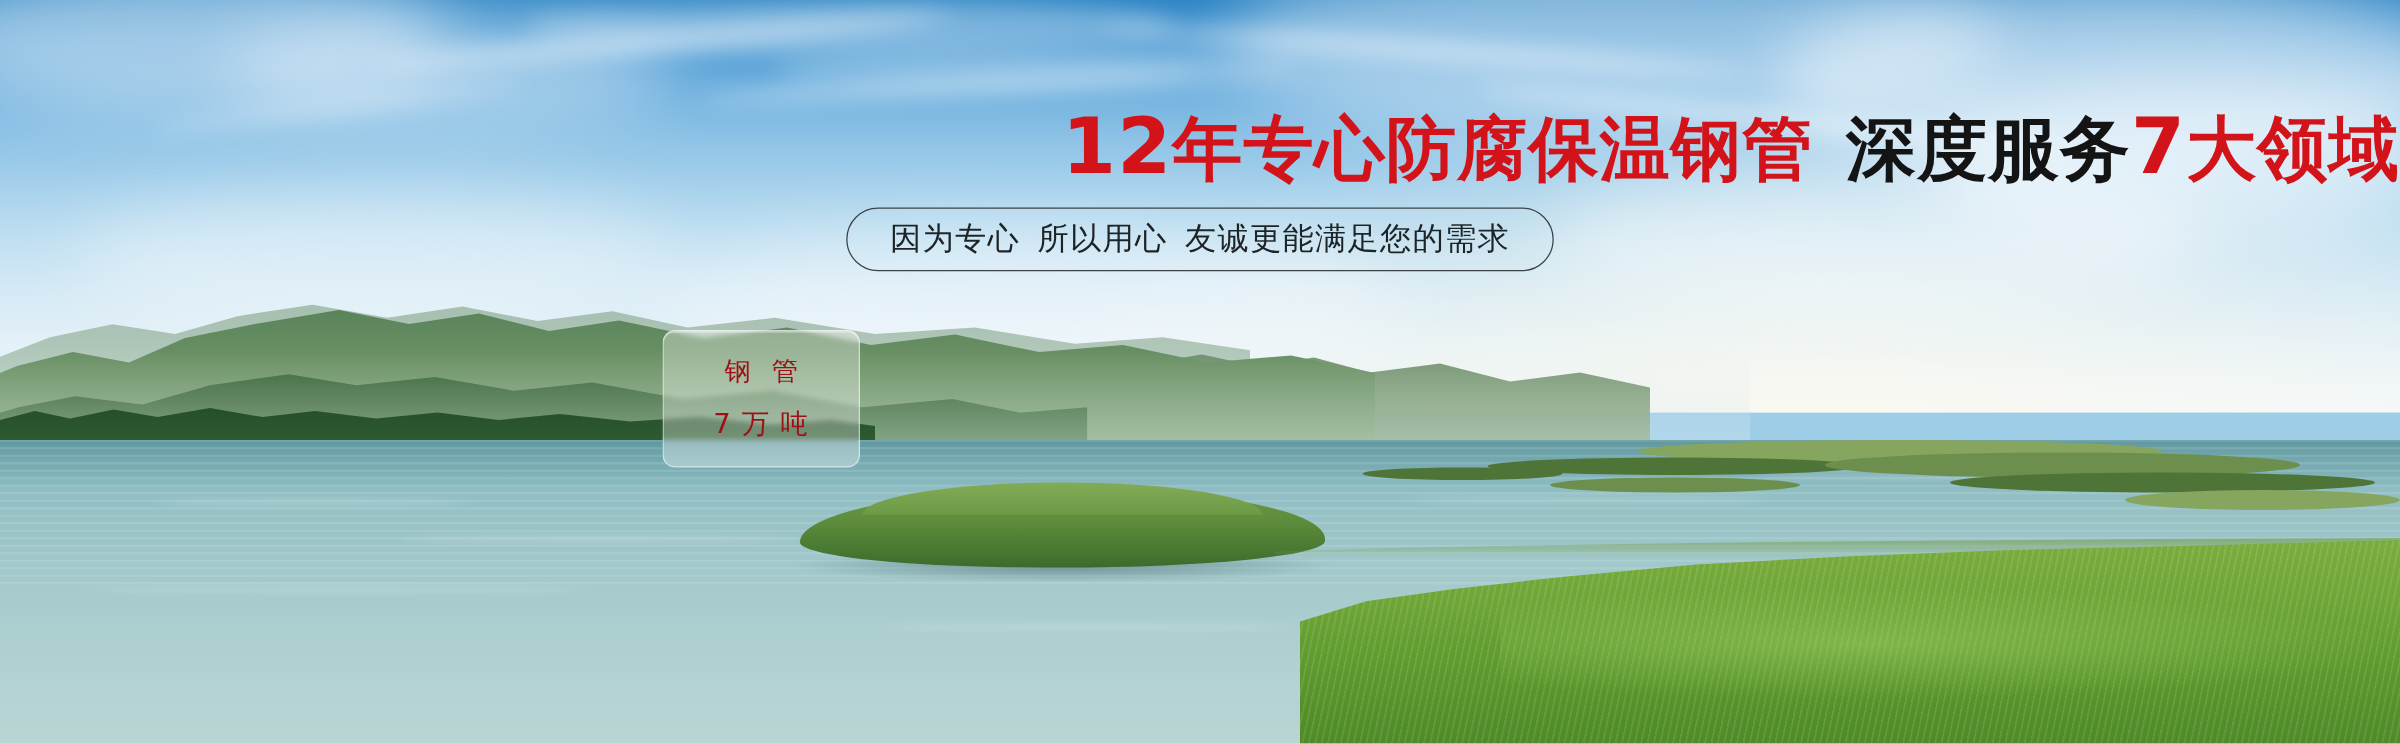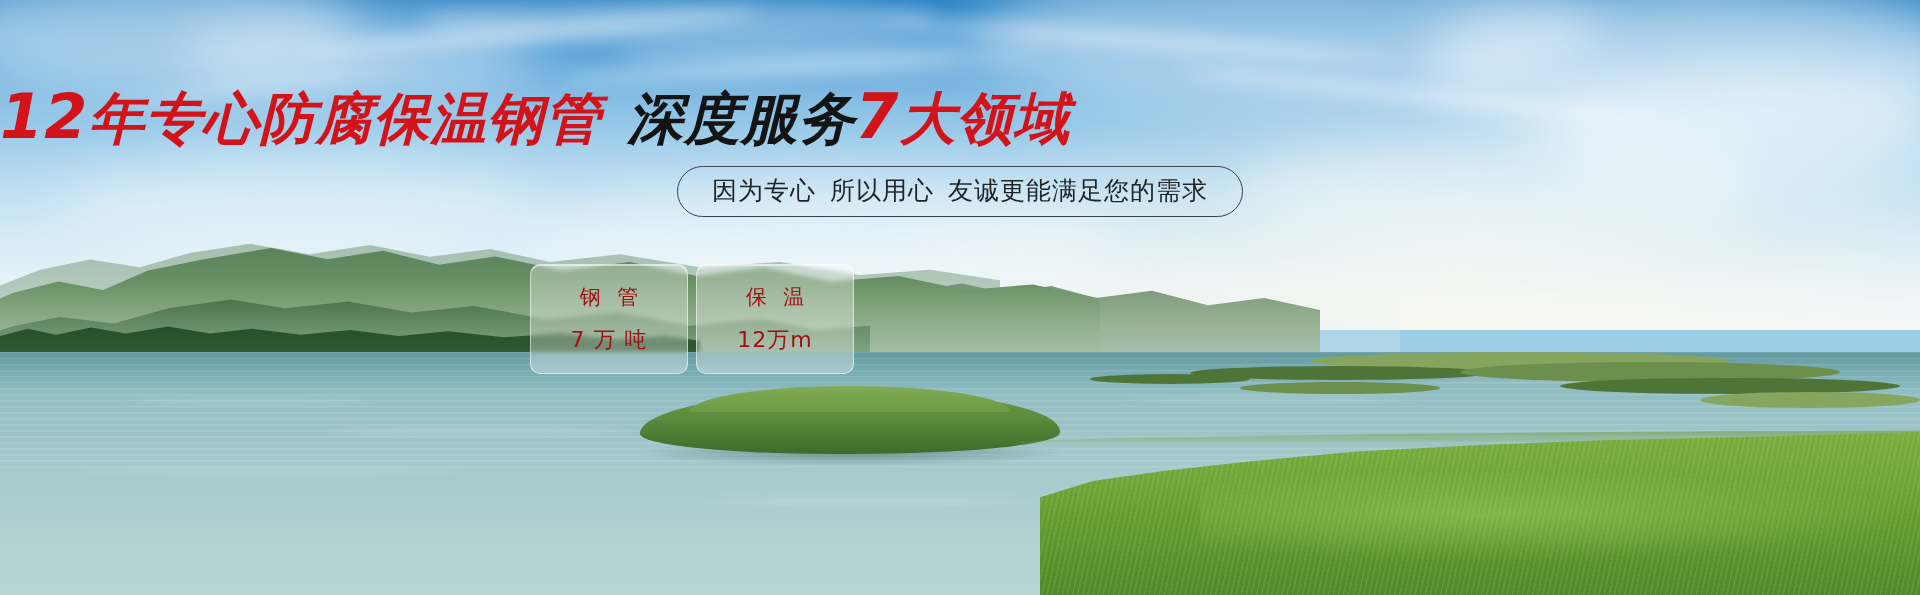--- a/index.html
+++ b/index.html
@@ -155,27 +155,26 @@
   }
   .bank{
     position:absolute;left:1020px;top:430px;width:920px;height:16px;
     background:linear-gradient(to bottom,rgba(120,160,80,.7),rgba(120,160,80,0));
     clip-path:polygon(0% 70%,10% 52%,22% 40%,38% 26%,56% 16%,76% 8%,100% 2%,100% 100%,0% 100%);
   }
 
   
   .headline{
     position:absolute;left:0;top:86px;width:1920px;
-    text-align:left;
+    text-align:right;
     font-family:"DejaVu Sans","Liberation Sans",sans-serif;
     font-size:56px;font-weight:bold;line-height:1;
     color:#141414;
     white-space:nowrap;
     letter-spacing:1px;
-    font-style:italic;
   }
   .headline .num{color:#d3131a;font-size:62px;font-weight:bold;}
   .headline .red{color:#d3131a;}
   .headline .gap{display:inline-block;width:26px;}
 
   .tagline-wrap{
     position:absolute;left:0;top:166px;width:1920px;text-align:center;
   }
   .tagline{
     display:inline-block;
@@ -287,20 +286,16 @@
   </div>
 
   <div class="stats">
 
     <div class="card">
       <div class="label">钢 管</div>
       <div class="value"><span>7 万 吨</span><sup></sup></div>
     </div>
 
 
-    <div class="card">
-      <div class="label">保 温</div>
-      <div class="value"><span>12万m</span><sup></sup></div>
-    </div>
 
   </div>
 
 </div>
 
 </body></html>

